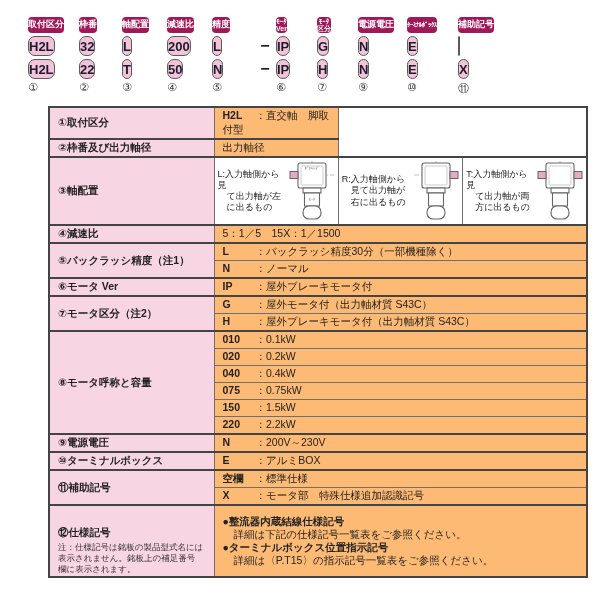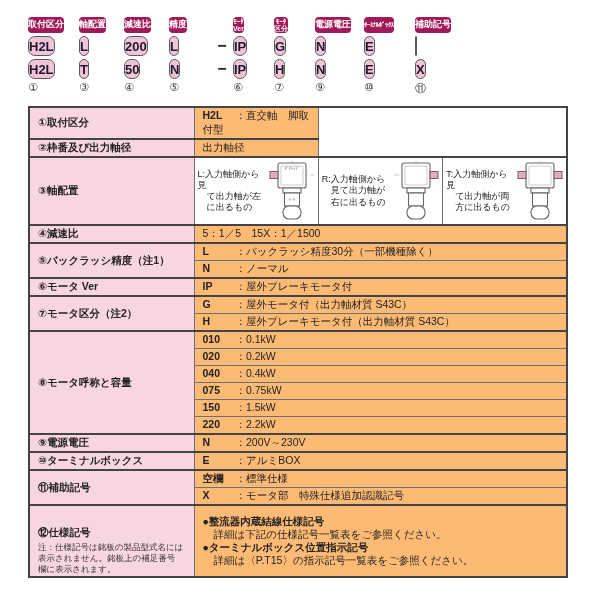--- a/index.html
+++ b/index.html
@@ -26,21 +26,21 @@
   .cbox{height:20px;margin-top:3px;border:1.5px solid var(--boxborder);border-radius:7px;
     background:var(--boxbg);display:flex;align-items:center;justify-content:center;
     font-size:13px;font-weight:bold;color:var(--codeink);}
   .cnum{height:13px;margin-top:2px;text-align:center;font-size:11px;color:#3a3a3a;}
   .dash-col{display:flex;flex-direction:column;}
   .dcell{height:20px;margin-top:3px;display:flex;align-items:center;justify-content:center;
     font-size:16px;font-weight:bold;color:#222;}
 
   
   table.main{margin-top:12px;border-collapse:collapse;table-layout:fixed;width:540px;
-    border:2px solid var(--border);}
+    border:2px solid var(--border);margin-left:20px;}
   table.main td{border:1px solid var(--thin);font-size:10.5px;vertical-align:middle;}
   table.main tr{height:17px;}
   tr.gs > td{border-top:2px solid var(--border);}
   td.lbl{background:var(--labelbg);width:165px;font-weight:bold;padding:1px 4px 1px 8px;
     font-size:10.5px;}
   td.val{padding:1px 4px 1px 8px;background:#fdba74;}
   .k{display:inline-block;min-width:33px;font-weight:bold;}
   .v{}
   tr.tall{height:66px;}
   tr.h12{height:56px;}
@@ -64,20 +64,26 @@
 <div>
 
 
   <div class="code-area">
     <div class="code-col" style="width:48px">
       <div class="badge">取付区分</div>
       <div class="cbox">H2L</div>
       <div class="cbox">H2L</div>
       <div class="cnum">①</div>
     </div>
+    <div class="code-col" style="width:40px">
+      <div class="badge">枠番</div>
+      <div class="cbox">32</div>
+      <div class="cbox">22</div>
+      <div class="cnum">②</div>
+    </div>
     <div class="code-col" style="width:42px">
       <div class="badge">軸配置</div>
       <div class="cbox">L</div>
       <div class="cbox">T</div>
       <div class="cnum">③</div>
     </div>
     <div class="code-col" style="width:42px">
       <div class="badge">減速比</div>
       <div class="cbox">200</div>
       <div class="cbox">50</div>

